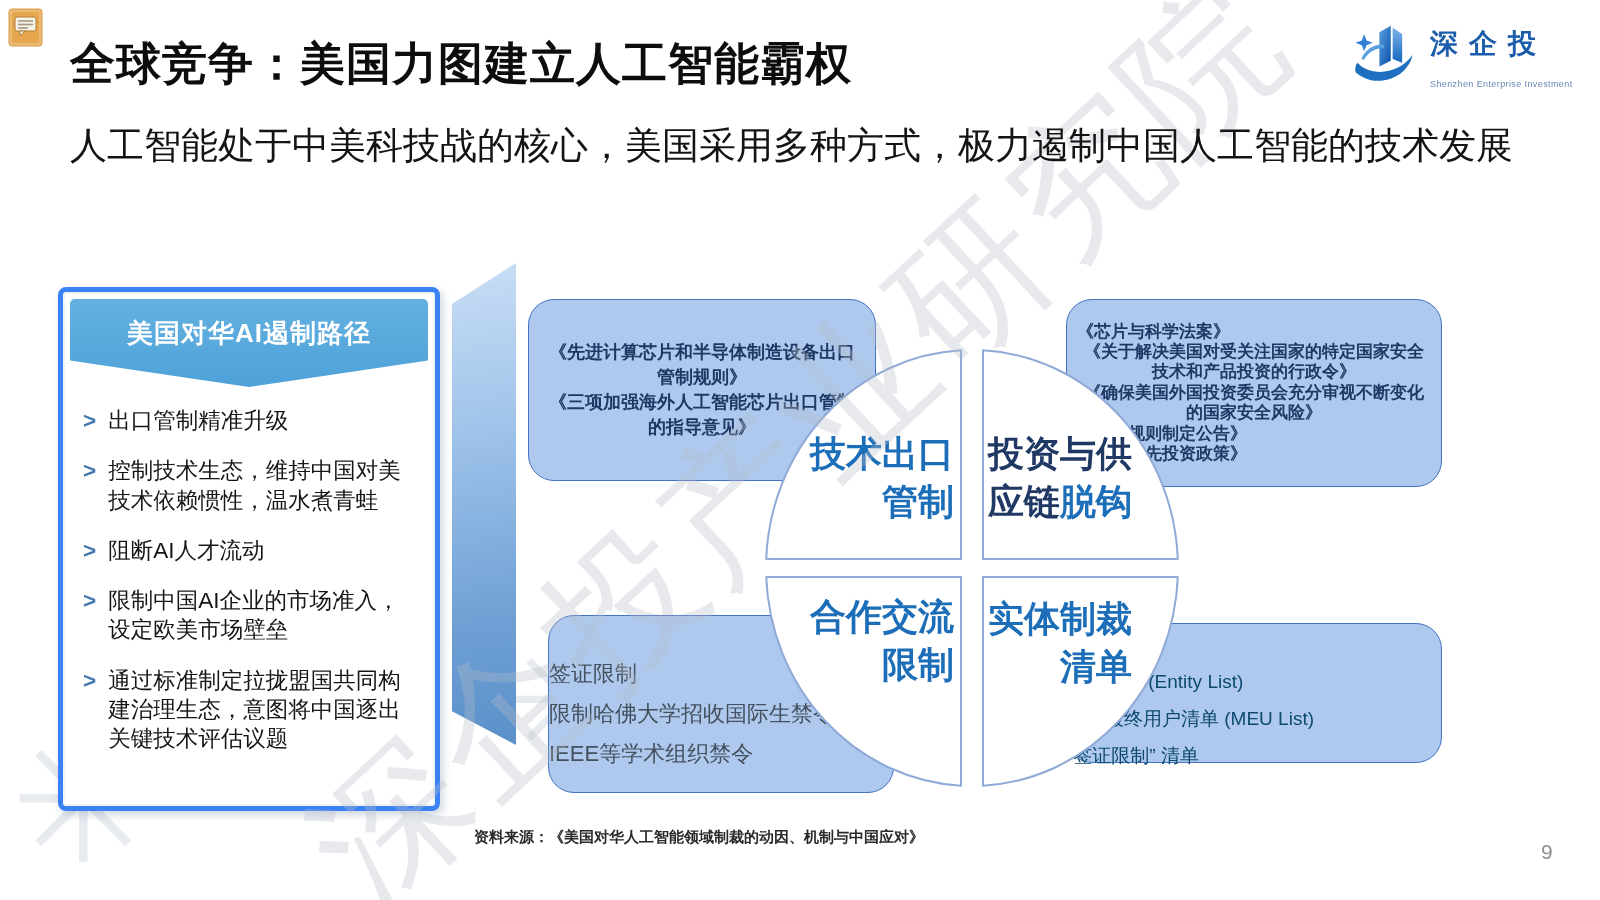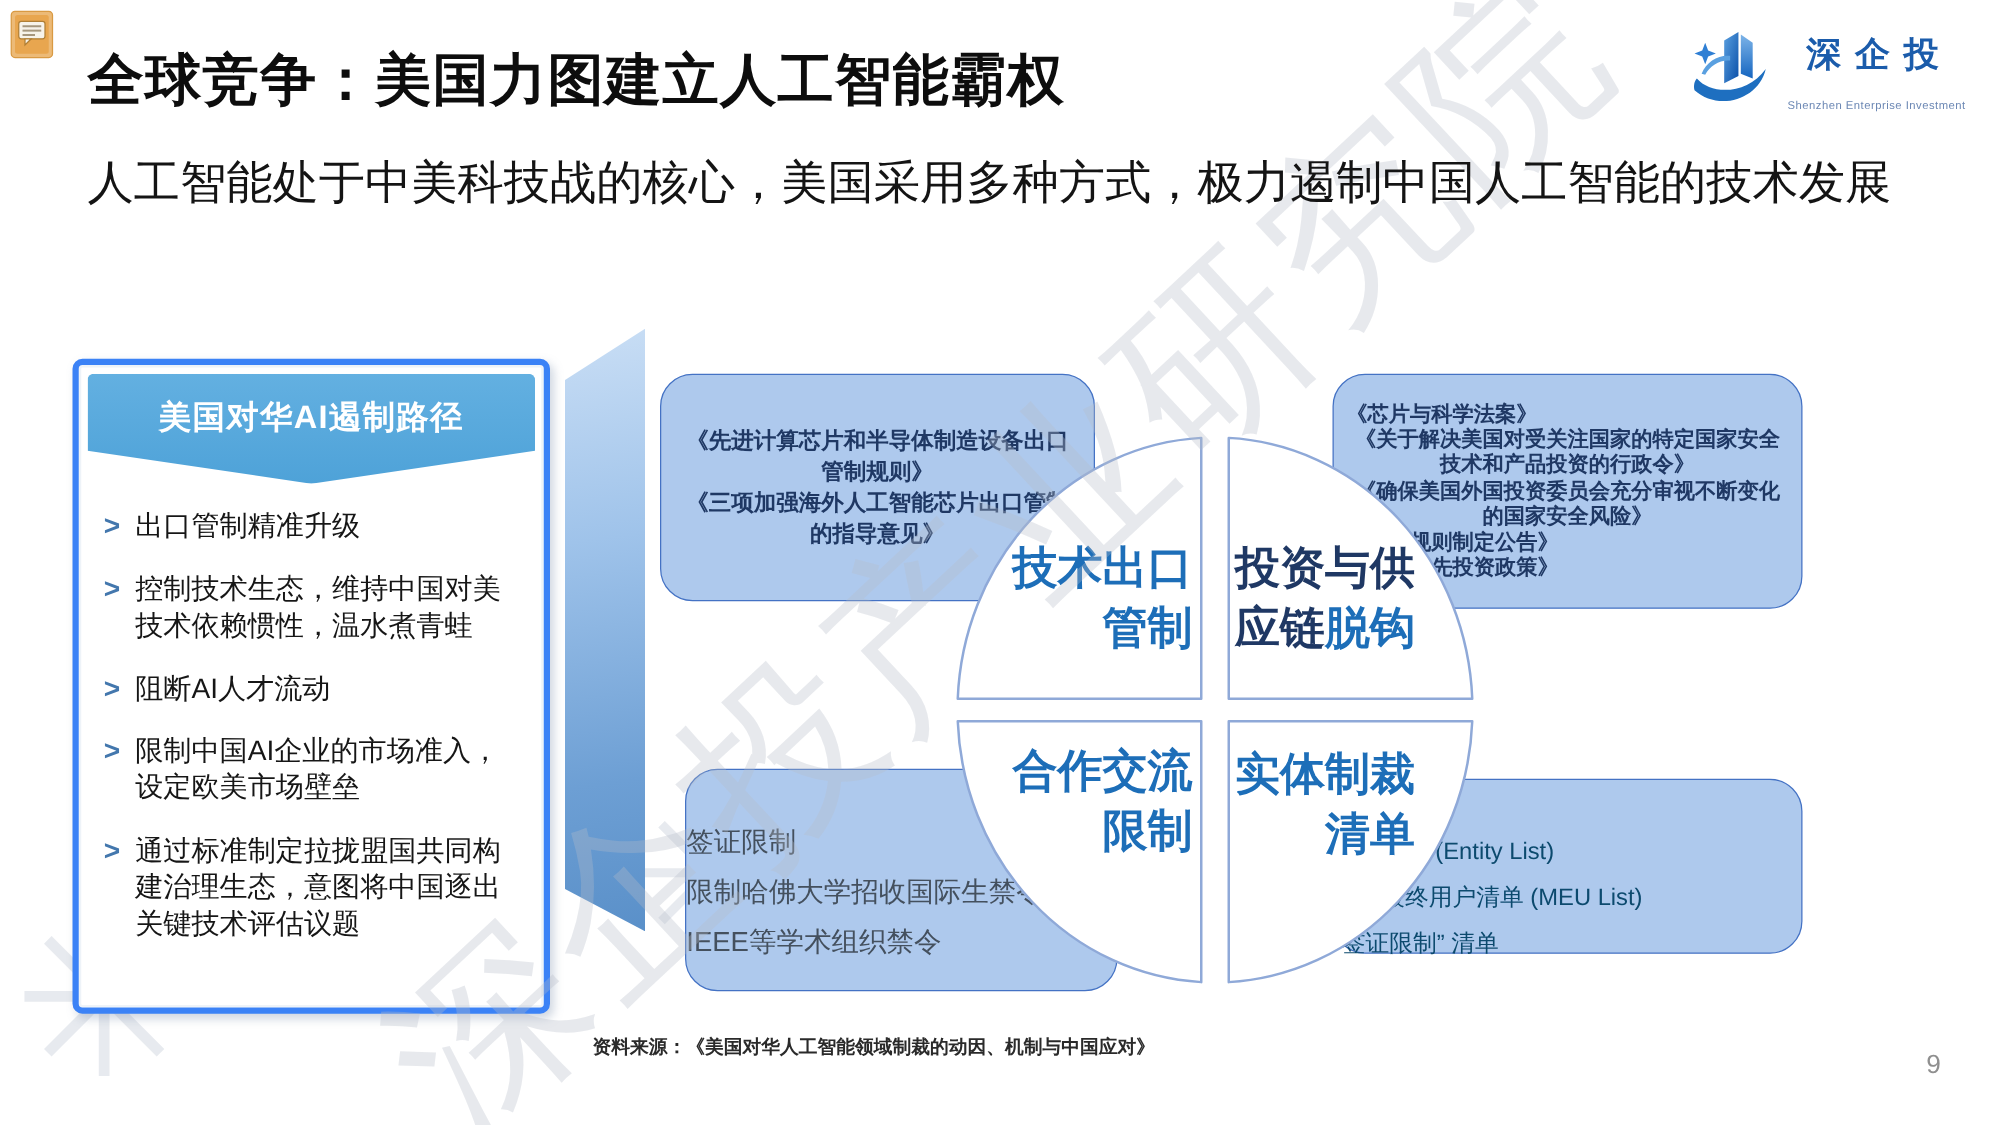--- a/index.html
+++ b/index.html
@@ -8,21 +8,21 @@
     background:#ffffff;
     font-family:"Liberation Sans","DejaVu Sans",sans-serif;
     color:#111;
   }
   
   .comment-icon{position:absolute;left:8px;top:8px;width:36px;height:40px;z-index:6;}
   
   .logo{position:absolute;left:1348px;top:12px;width:250px;height:90px;display:flex;align-items:center;gap:6px;z-index:6;}
   .logo-mark{width:76px;height:76px;flex:0 0 auto;}
   .logo-text{display:flex;flex-direction:column;align-items:flex-start;}
-  .logo-name{font-family:"Liberation Serif","DejaVu Serif",serif;font-size:28px;font-weight:700;color:#1b5cab;letter-spacing:11px;white-space:nowrap;margin-left:15px;}
+  .logo-name{font-family:"Liberation Serif","DejaVu Serif",serif;font-size:28px;font-weight:700;color:#1b5cab;letter-spacing:11px;white-space:nowrap;}
   .logo-sub{font-size:9px;color:#6b87b4;letter-spacing:.4px;margin-top:16px;}
   
   .slide-title{position:absolute;left:70px;top:34px;font-size:45px;font-weight:800;color:#0d0d0d;letter-spacing:1px;z-index:5;white-space:nowrap;}
   .slide-subtitle{position:absolute;left:70px;top:118px;width:1450px;font-size:37px;color:#141414;line-height:1.5;z-index:5;}
   
   .sidebar{position:absolute;left:58px;top:287px;width:372px;height:514px;background:#fff;
     border:5px solid #3b82f6;border-radius:8px;
     box-shadow:3px 4px 8px rgba(120,140,170,.35), inset 0 0 0 2px #eef3f8;z-index:2;}
   .sidebar-header{margin:7px;height:88px;
     background:linear-gradient(180deg,#63b0e1 0%,#4ea2d8 100%);

